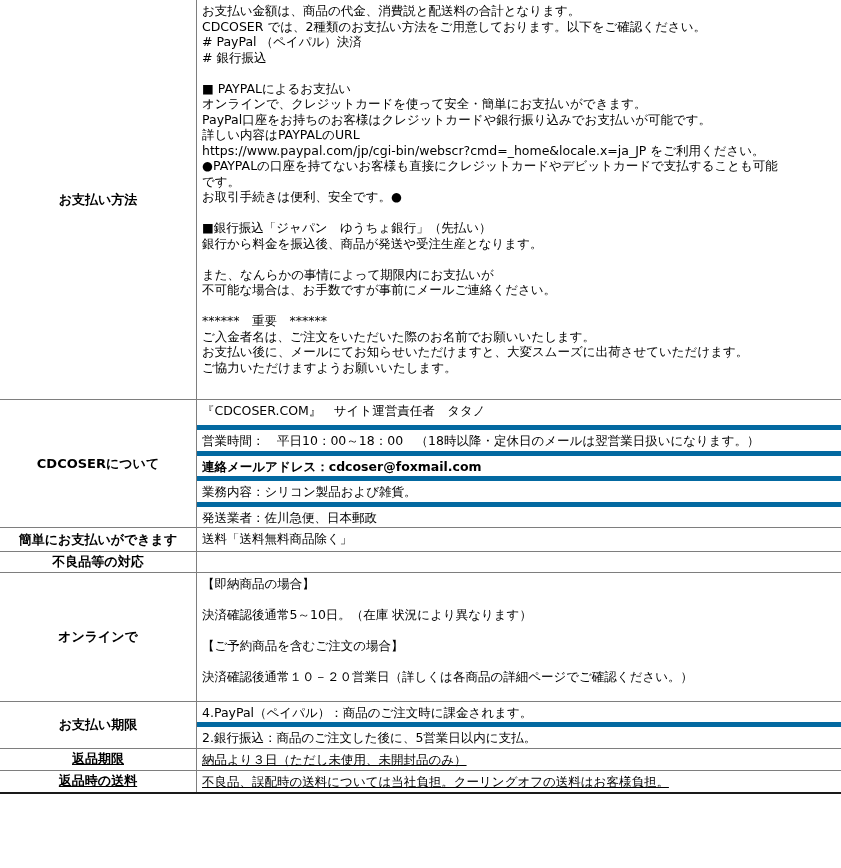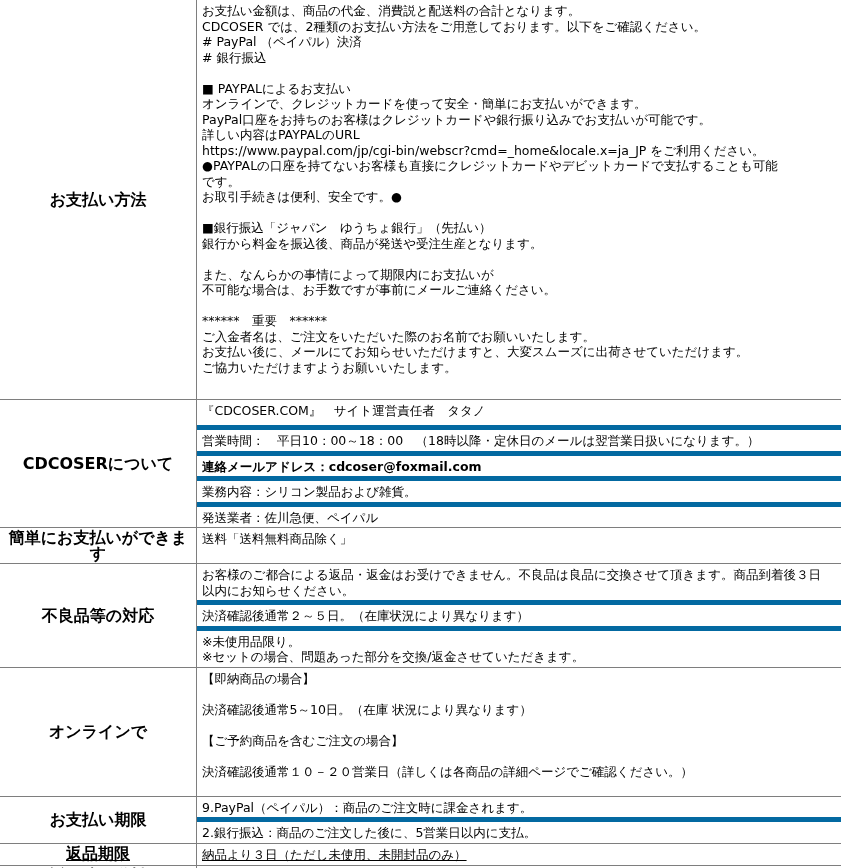--- a/index.html
+++ b/index.html
@@ -25,21 +25,21 @@
   .row:first-child { border-top: none; }
   .rhead {
     flex: 0 0 197px;
     width: 197px;
     border-right: 1px solid #7e7e7e;
     display: flex;
     align-items: center;
     justify-content: center;
     text-align: center;
     font-weight: bold;
-    font-size: 16px;
+    font-size: 13px;
     padding: 2px 6px;
   }
   .rbody {
     flex: 1 1 auto;
     display: flex;
     flex-direction: column;
     min-width: 0;
   }
   .cell {
     padding: 3px 19px 2px 5px;
@@ -95,43 +95,37 @@
 
   <section class="row">
     <div class="rhead">
       <span>CDCOSERについて</span>
     </div>
     <div class="rbody">
       <div class="cell cell-lg">『CDCOSER.COM』　サイト運営責任者　タタノ</div>
       <div class="cell cell-lg">営業時間：　平日10：00～18：00　（18時以降・定休日のメールは翌営業日扱いになります。）</div>
       <div class="cell cell-lg bold">連絡メールアドレス：cdcoser@foxmail.com</div>
       <div class="cell cell-lg">業務内容：シリコン製品および雑貨。</div>
-      <div class="cell cell-lg">発送業者：佐川急便、ペイパル</div>
+      <div class="cell cell-lg">発送業者：佐川急便、日本郵政</div>
     </div>
   </section>
 
   <section class="row mh-onecell">
     <div class="rhead">
       <span>簡単にお支払いができます</span>
     </div>
     <div class="rbody">
       <div class="cell grow">送料「送料無料商品除く」</div>
     </div>
   </section>
 
 
   <section class="row">
     <div class="rhead">
       <span>不良品等の対応</span>
-    </div>
-    <div class="rbody">
-      <div class="cell">お客様のご都合による返品・返金はお受けできません。不良品は良品に交換させて頂きます。商品到着後３日以内にお知らせください。</div>
-      <div class="cell">決済確認後通常２～５日。（在庫状況により異なります）</div>
-      <div class="cell grow">※未使用品限り。
-※セットの場合、問題あった部分を交換/返金させていただきます。</div>
     </div>
   </section>
 
   <section class="row mh-delivery">
     <div class="rhead">
       <span>オンラインで</span>
     </div>
     <div class="rbody">
       <div class="cell grow">【即納商品の場合】
 
@@ -141,21 +135,21 @@
 
 決済確認後通常１０－２０営業日（詳しくは各商品の詳細ページでご確認ください。）</div>
     </div>
   </section>
 
   <section class="row">
     <div class="rhead">
       <span>お支払い期限</span>
     </div>
     <div class="rbody">
-      <div class="cell cell-sm">9.PayPal（ペイパル）：商品のご注文時に課金されます。</div>
+      <div class="cell cell-sm">4.PayPal（ペイパル）：商品のご注文時に課金されます。</div>
       <div class="cell cell-sm">2.銀行振込：商品のご注文した後に、5営業日以内に支払。</div>
     </div>
   </section>
 
   <section class="row mh-short">
     <div class="rhead">
       <span>返品期限</span>
     </div>
     <div class="rbody">
       <div class="cell grow">納品より３日（ただし未使用、未開封品のみ）</div>

